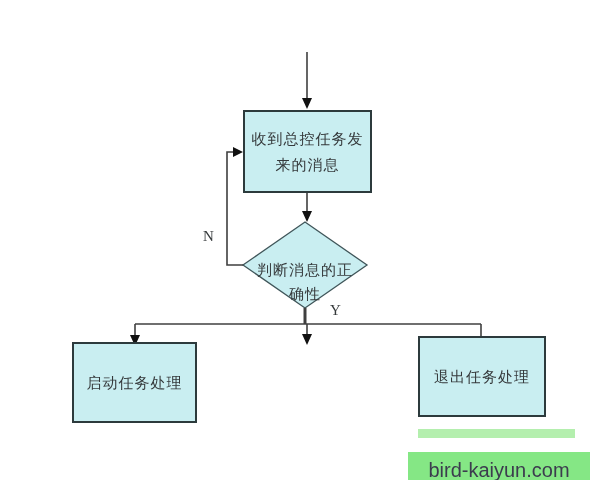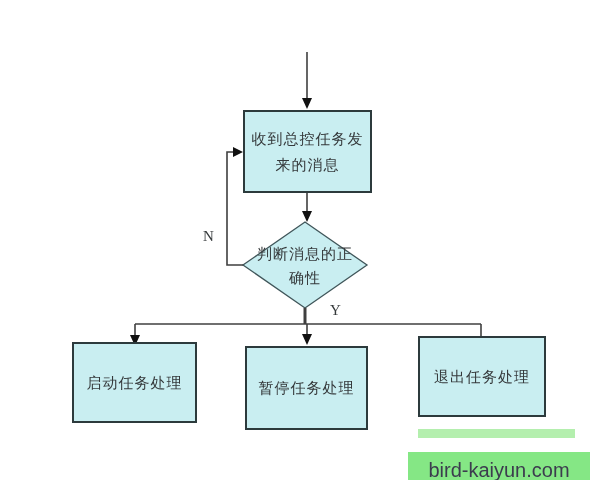--- a/index.html
+++ b/index.html
@@ -40,21 +40,21 @@
     font-size:15px;
     line-height:26px;
     letter-spacing:1px;
   }
   #node-receive{left:243px;top:110px;width:129px;height:83px;padding:0 5px;}
   #node-start  {left:72px; top:342px;width:125px;height:81px;}
   #node-pause  {left:245px;top:346px;width:123px;height:84px;}
   #node-exit   {left:418px;top:336px;width:128px;height:81px;}
 
   #decision-label{
-    position:absolute;left:255px;top:237px;width:100px;height:58px;
+    position:absolute;left:255px;top:253px;width:100px;height:58px;
     display:flex;align-items:center;justify-content:center;
     text-align:center;color:var(--text);
     font-size:15px;line-height:24px;letter-spacing:1px;z-index:2;
   }
   .branch-label{
     position:absolute;color:var(--text);
     font-size:15px;z-index:2;
   }
   #label-no {left:203px;top:228px;}
   #label-yes{left:330px;top:302px;}
@@ -111,23 +111,20 @@
     <span>判断消息的正确性</span>
   </div>
 
   <div class="branch-label" id="label-no">N</div>
   <div class="branch-label" id="label-yes">Y</div>
 
   <div class="node" id="node-start">
     <span>启动任务处理</span>
   </div>
 
-  <div class="node" id="node-pause">
-    <span>暂停任务处理</span>
-  </div>
 
   <div class="node" id="node-exit">
     <span>退出任务处理</span>
   </div>
 
   <div id="watermark-strip"></div>
   <div id="watermark">
     <span>bird-kaiyun.com</span>
   </div>
 

